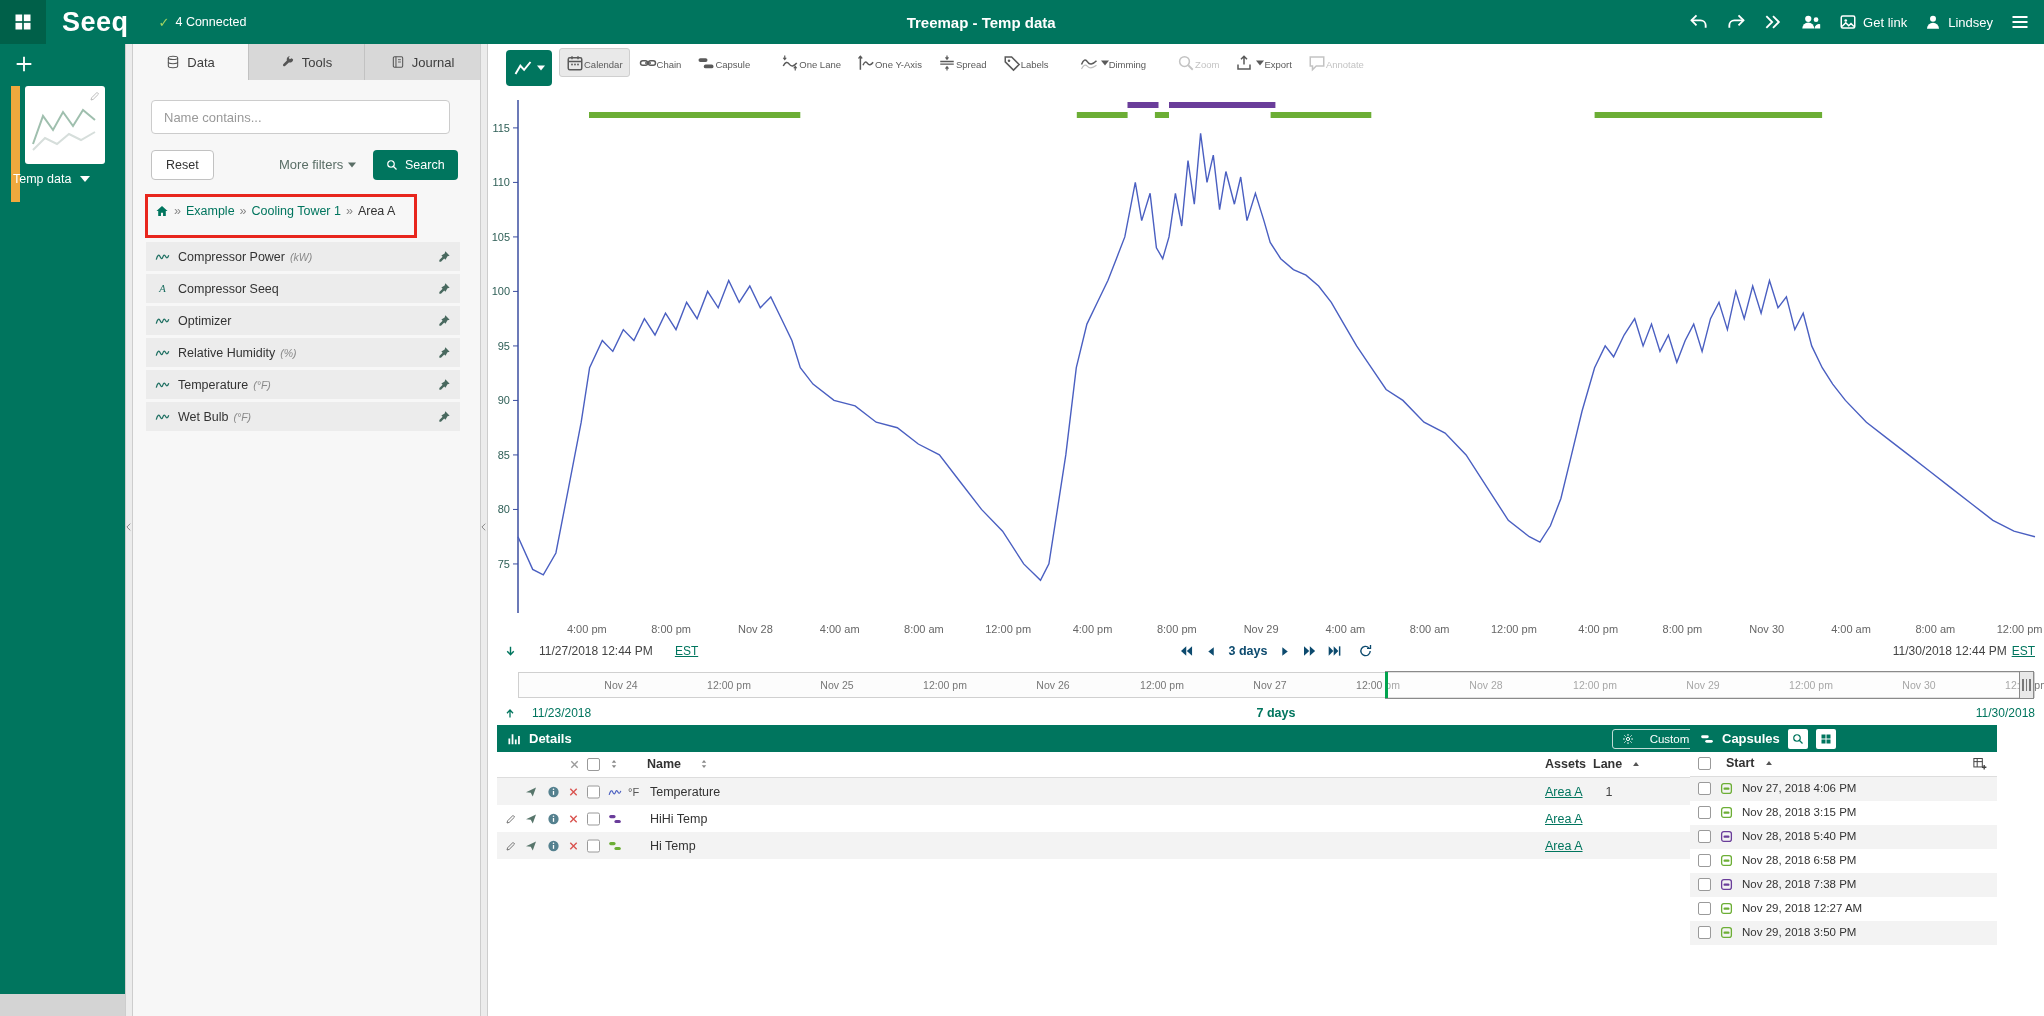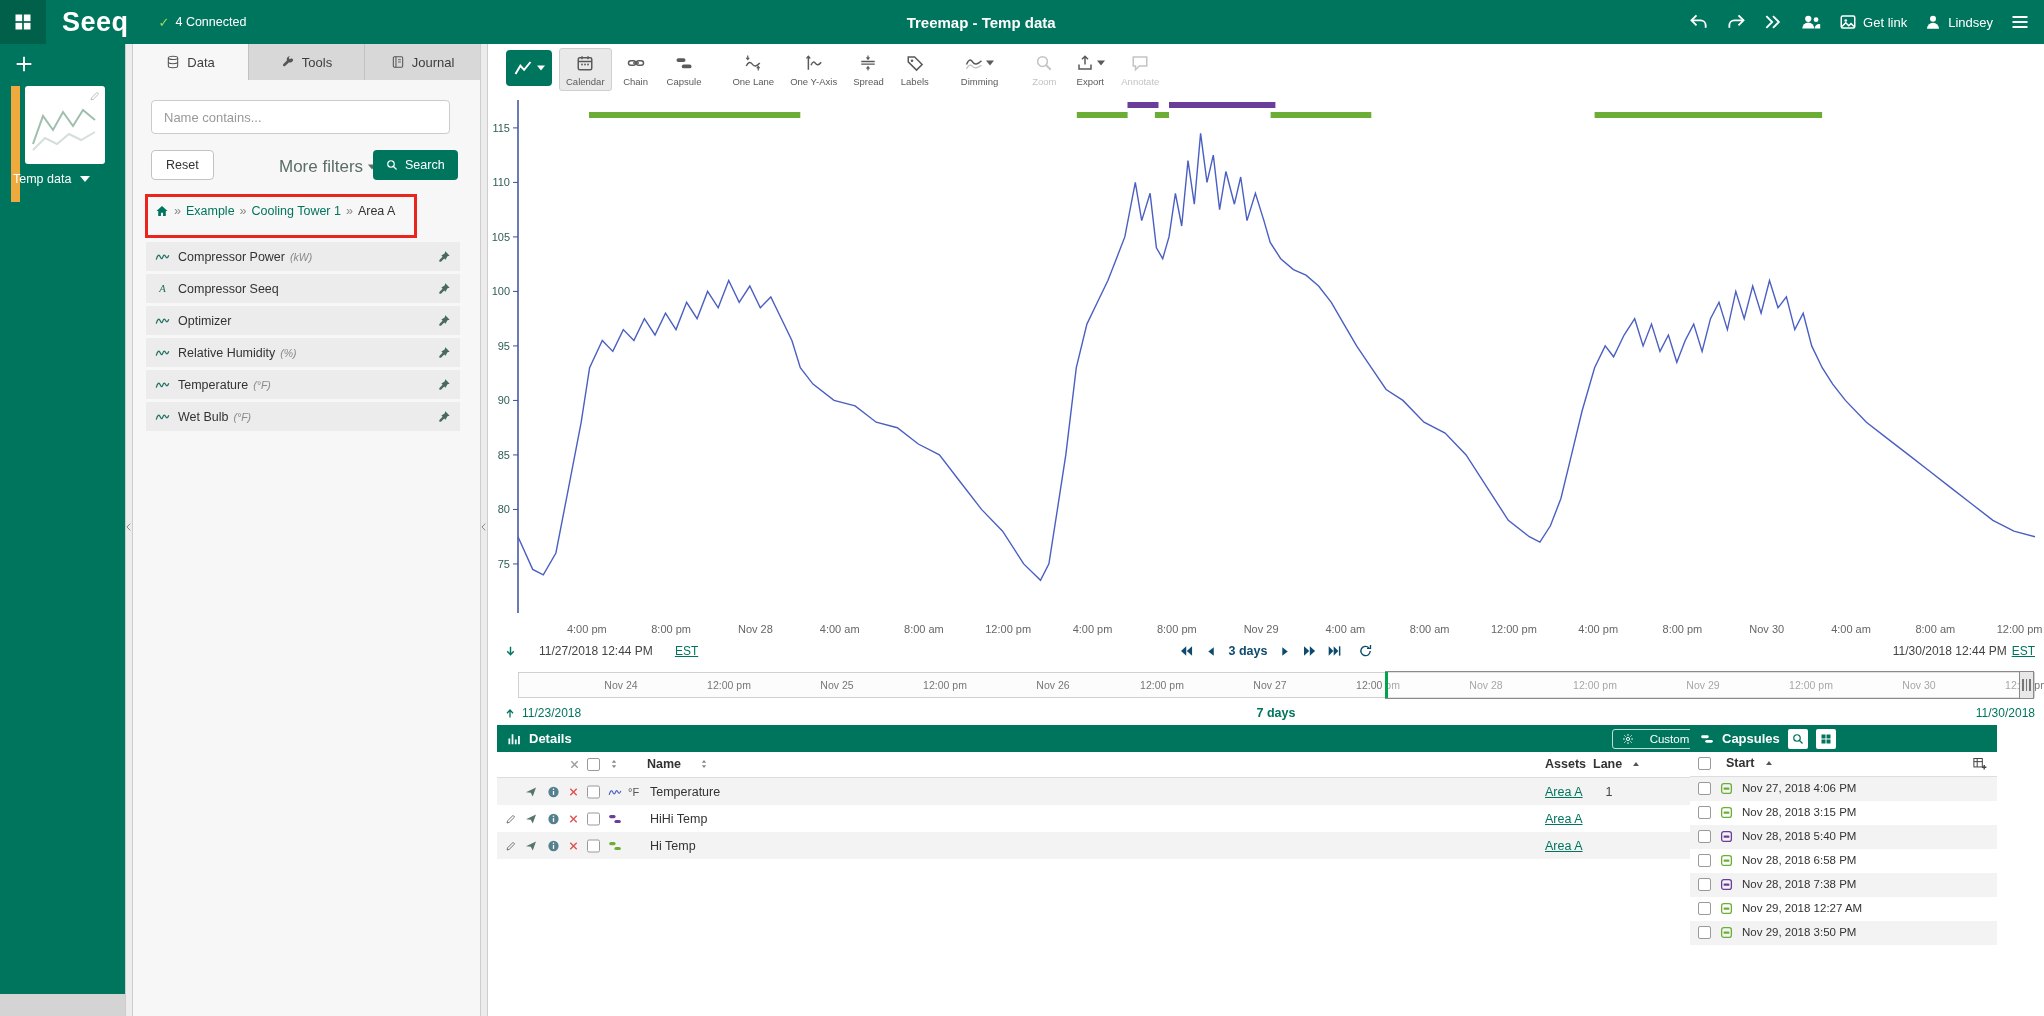--- a/index.html
+++ b/index.html
@@ -38,40 +38,40 @@
   
   .panel{position:absolute;left:133px;top:44px;width:347px;height:972px;background:#f7f7f7}
   .tabs{display:flex;height:36px;background:#d8d8d8}
   .tab{flex:1;display:flex;align-items:center;justify-content:center;gap:7px;font-size:13px;color:#3d3d3d;border-right:1px solid #c2c2c2;cursor:pointer}
   .tab:last-child{border-right:none}
   .tab.active{background:#f7f7f7}
   .tab .icon{color:#555}
   .search-input{position:absolute;left:18px;top:56px;width:299px;height:34px;border:1px solid #ccc;border-radius:4px;background:#fff;padding:0 12px;font-size:13px;color:#333;font-family:inherit;outline:none}
   .search-input::placeholder{color:#999}
   .reset-btn{position:absolute;left:18px;top:106px;height:30px;padding:0 14px;background:#fff;border:1px solid #c2c2c2;border-radius:4px;font-size:12.5px;color:#333;display:flex;align-items:center;cursor:pointer}
-  .more-filters{position:absolute;left:146px;top:113px;font-size:17px;color:#5a6e66;cursor:pointer;display:flex;gap:5px;align-items:center}
+  .more-filters{position:absolute;left:146px;top:113px;font-size:13px;color:#5a6e66;cursor:pointer;display:flex;gap:5px;align-items:center}
   .search-btn{position:absolute;left:240px;top:106px;height:30px;padding:0 13px;background:#00755e;border-radius:4px;color:#fff;font-size:12.5px;display:flex;align-items:center;gap:7px;cursor:pointer}
   .breadcrumb{position:absolute;left:22px;top:160px;display:flex;align-items:center;gap:5px;font-size:12.5px;white-space:nowrap}
   .breadcrumb .home{color:#00755e}
   .breadcrumb a{color:#00755e;text-decoration:none;cursor:pointer}
   .breadcrumb .cur{color:#333}
   .bc-sep{color:#858585}
   .redbox{position:absolute;left:12px;top:150px;width:272px;height:44px;border:3px solid #e8261d;z-index:30;pointer-events:none}
   .item-list{position:absolute;left:13px;top:198px;width:314px}
   .pitem{height:29px;background:#ececec;margin-bottom:3px;display:flex;align-items:center;padding:0 9px;cursor:pointer}
   .pitem .sig{color:#1c6e60}
   .pitem .nm{font-size:12.5px;color:#333;margin-left:8px}
   .pitem .un{font-size:10.5px;color:#8a8a8a;font-style:italic;margin-left:5px}
   .pitem .pin{margin-left:auto;color:#49695f;cursor:pointer}
 
   
   .main{position:absolute;left:488px;top:44px;width:1556px;height:972px;background:#fff}
   .viewsel{position:absolute;left:18px;top:6px;width:46px;height:36px;background:#00755e;border-radius:4px;color:#fff;display:flex;align-items:center;justify-content:center;gap:5px;cursor:pointer}
   .tb-row{position:absolute;left:70px;top:4px;display:flex;align-items:flex-start}
-  .tbtn{min-width:44px;padding:4px 6px 3px;margin:0 1px;display:flex;flex-direction:column;align-items:center;color:#5a5a5a;cursor:pointer;border:1px solid transparent;border-radius:3px}
+  .tbtn{min-width:44px;padding:4px 6px 3px;margin:0 1px;display:flex;align-items:center;color:#5a5a5a;cursor:pointer;border:1px solid transparent;border-radius:3px}
   .tbtn-icon{height:20px;display:flex;align-items:center;gap:3px}
   .tbtn-label{font-size:9.5px;margin-top:3px;white-space:nowrap}
   .tbtn.selected{background:#e9e9e9;border-color:#cfcfcf}
   .tbtn.disabled{color:#c3c3c3;cursor:default}
   .gap{margin-left:16px !important}
 
   .trend{position:absolute;left:2px;top:46px;width:1554px;height:556px}
 
   .range-row{position:absolute;left:0;top:600px;width:1556px;height:22px;font-size:12px;color:#444}
   .range-start{position:absolute;left:16px;top:0;display:flex;gap:22px;align-items:center}
@@ -83,21 +83,21 @@
   .garrow{color:#00755e}
 
   .scrub{position:absolute;left:30px;top:628px;width:1517px;height:26px;background:#fcfcfc;border:1px solid #d0d0d0}
   .scrub-label{position:absolute;top:0;height:24px;line-height:24px;transform:translateX(-50%);font-size:10.5px;color:#777;white-space:nowrap}
   .scrub-sel{position:absolute;top:-2px;height:28px;background:rgba(255,255,255,.35);border:1px solid #8a8a8a;cursor:move}
   .scrub-gbar{position:absolute;left:-1px;top:0;width:3px;height:100%;background:#00a34e}
   .scrub-grip{position:absolute;right:-1px;top:-1px;width:15px;height:28px;background:#e8e8e8;border:1px solid #8a8a8a;display:flex;align-items:center;justify-content:center;gap:2px;cursor:ew-resize}
   .scrub-grip i{width:1.5px;height:12px;background:#777;display:block}
 
   .invest-row{position:absolute;left:0;top:662px;width:1556px;height:20px;font-size:12px;color:#00755e}
-  .invest-start{position:absolute;left:16px;top:0;display:flex;gap:6px;align-items:center}
+  .invest-start{position:absolute;left:16px;top:0;display:flex;gap:16px;align-items:center}
   .invest-dur{position:absolute;left:788px;top:0;transform:translateX(-50%);font-weight:bold;font-size:12.5px}
   .invest-end{position:absolute;right:9px;top:0}
 
   
   .phead{height:27px;background:#00755e;color:#fff;display:flex;align-items:center;padding:0 10px;gap:8px}
   .ptitle{font-size:13px;font-weight:bold}
   .customize{margin-left:auto;display:flex;align-items:center;gap:16px;border:1px solid rgba(255,255,255,.75);border-radius:3px;padding:3px 9px;font-size:11.5px;cursor:pointer}
   .hbtn{width:20px;height:20px;background:#fff;border-radius:2px;color:#00755e;display:flex;align-items:center;justify-content:center;cursor:pointer}
   .hbtn:first-of-type{margin-left:auto}
 

